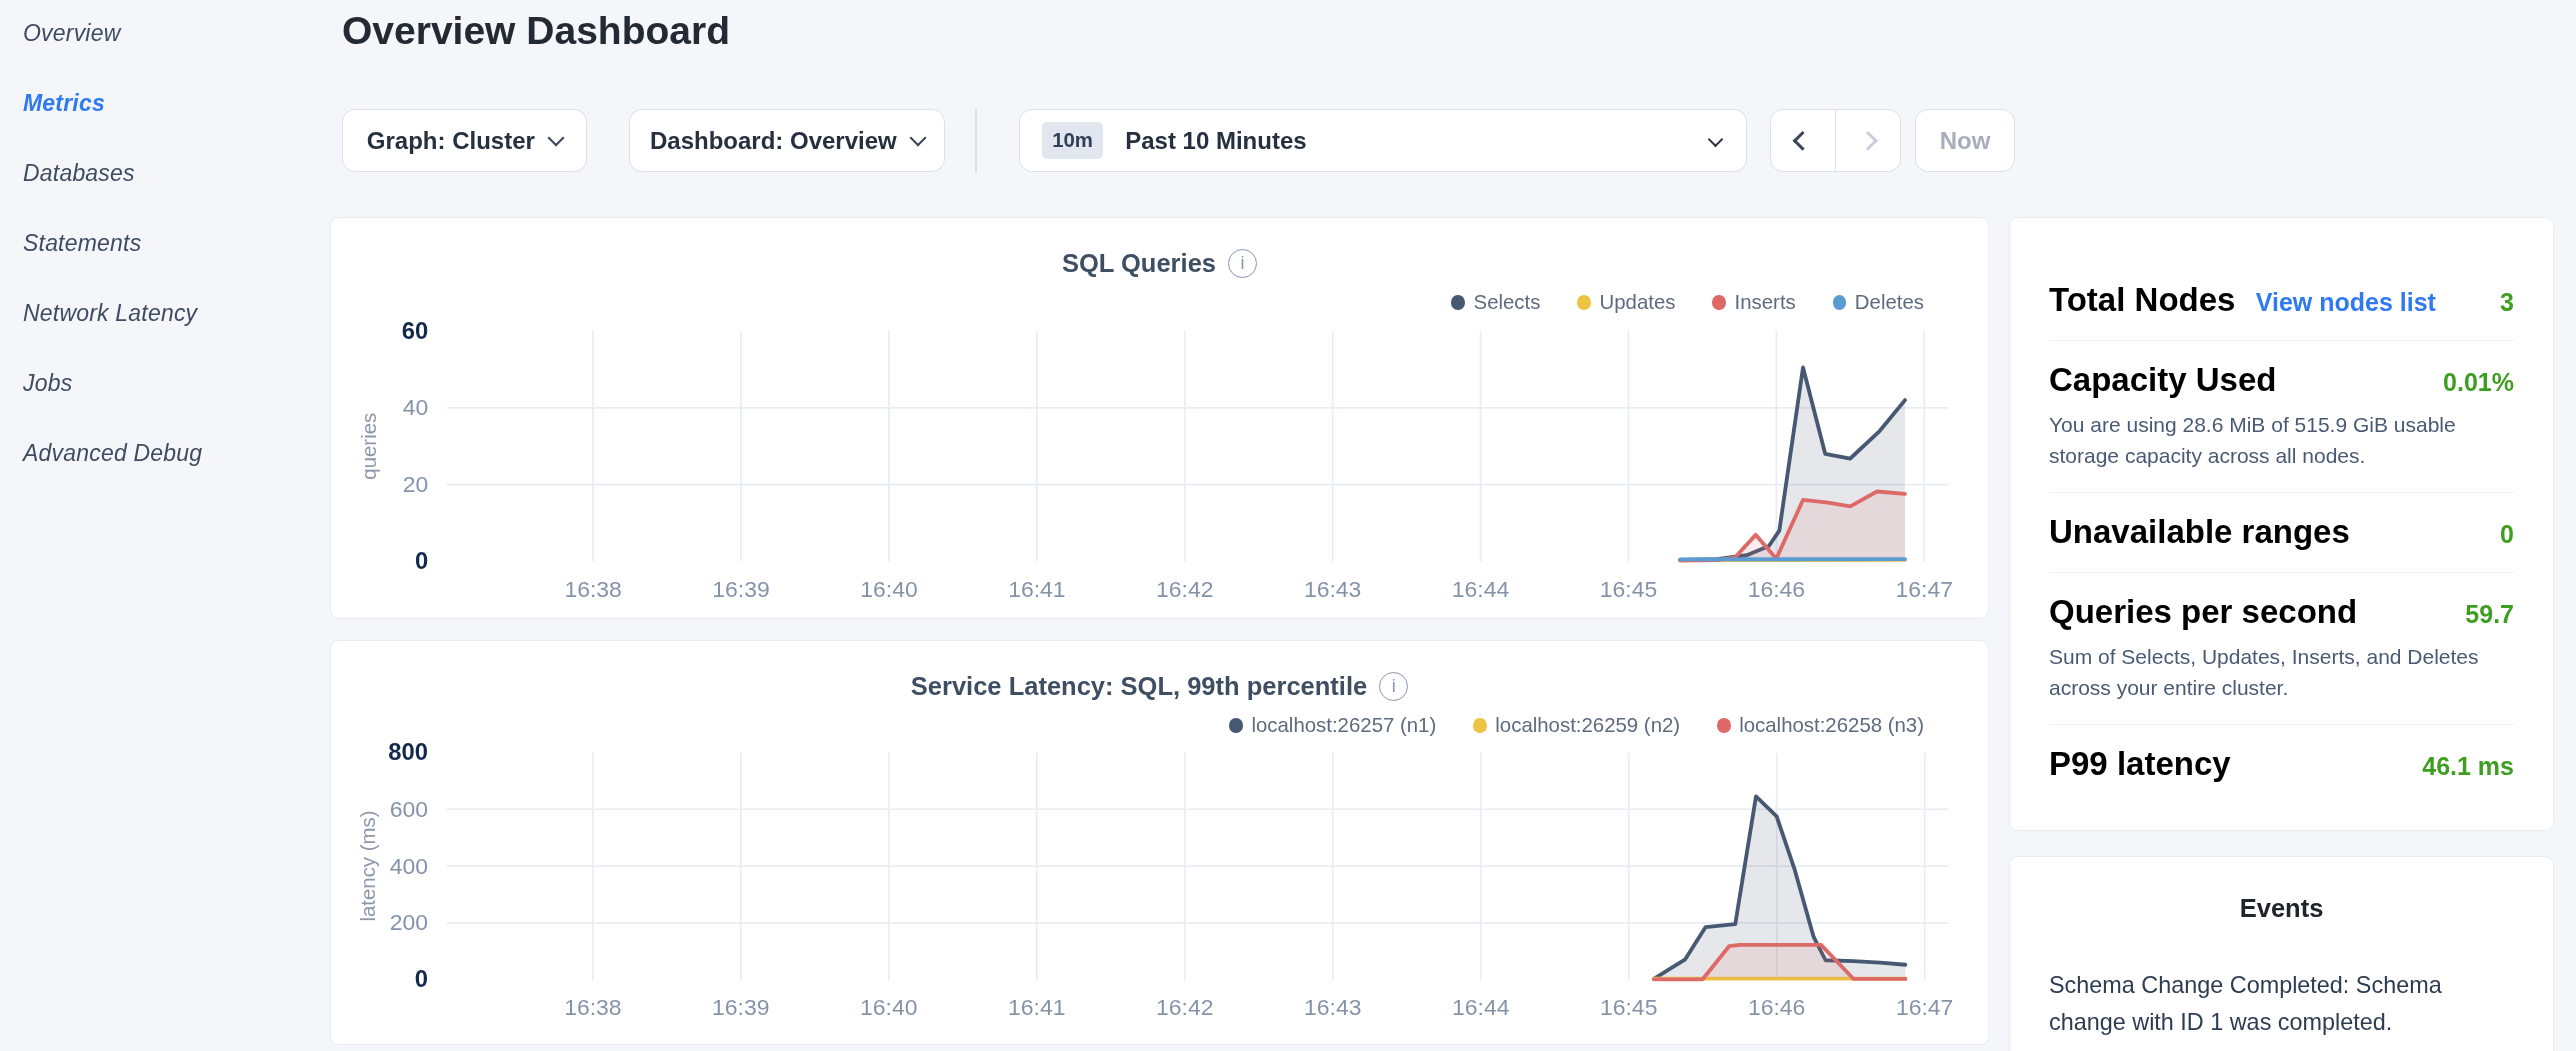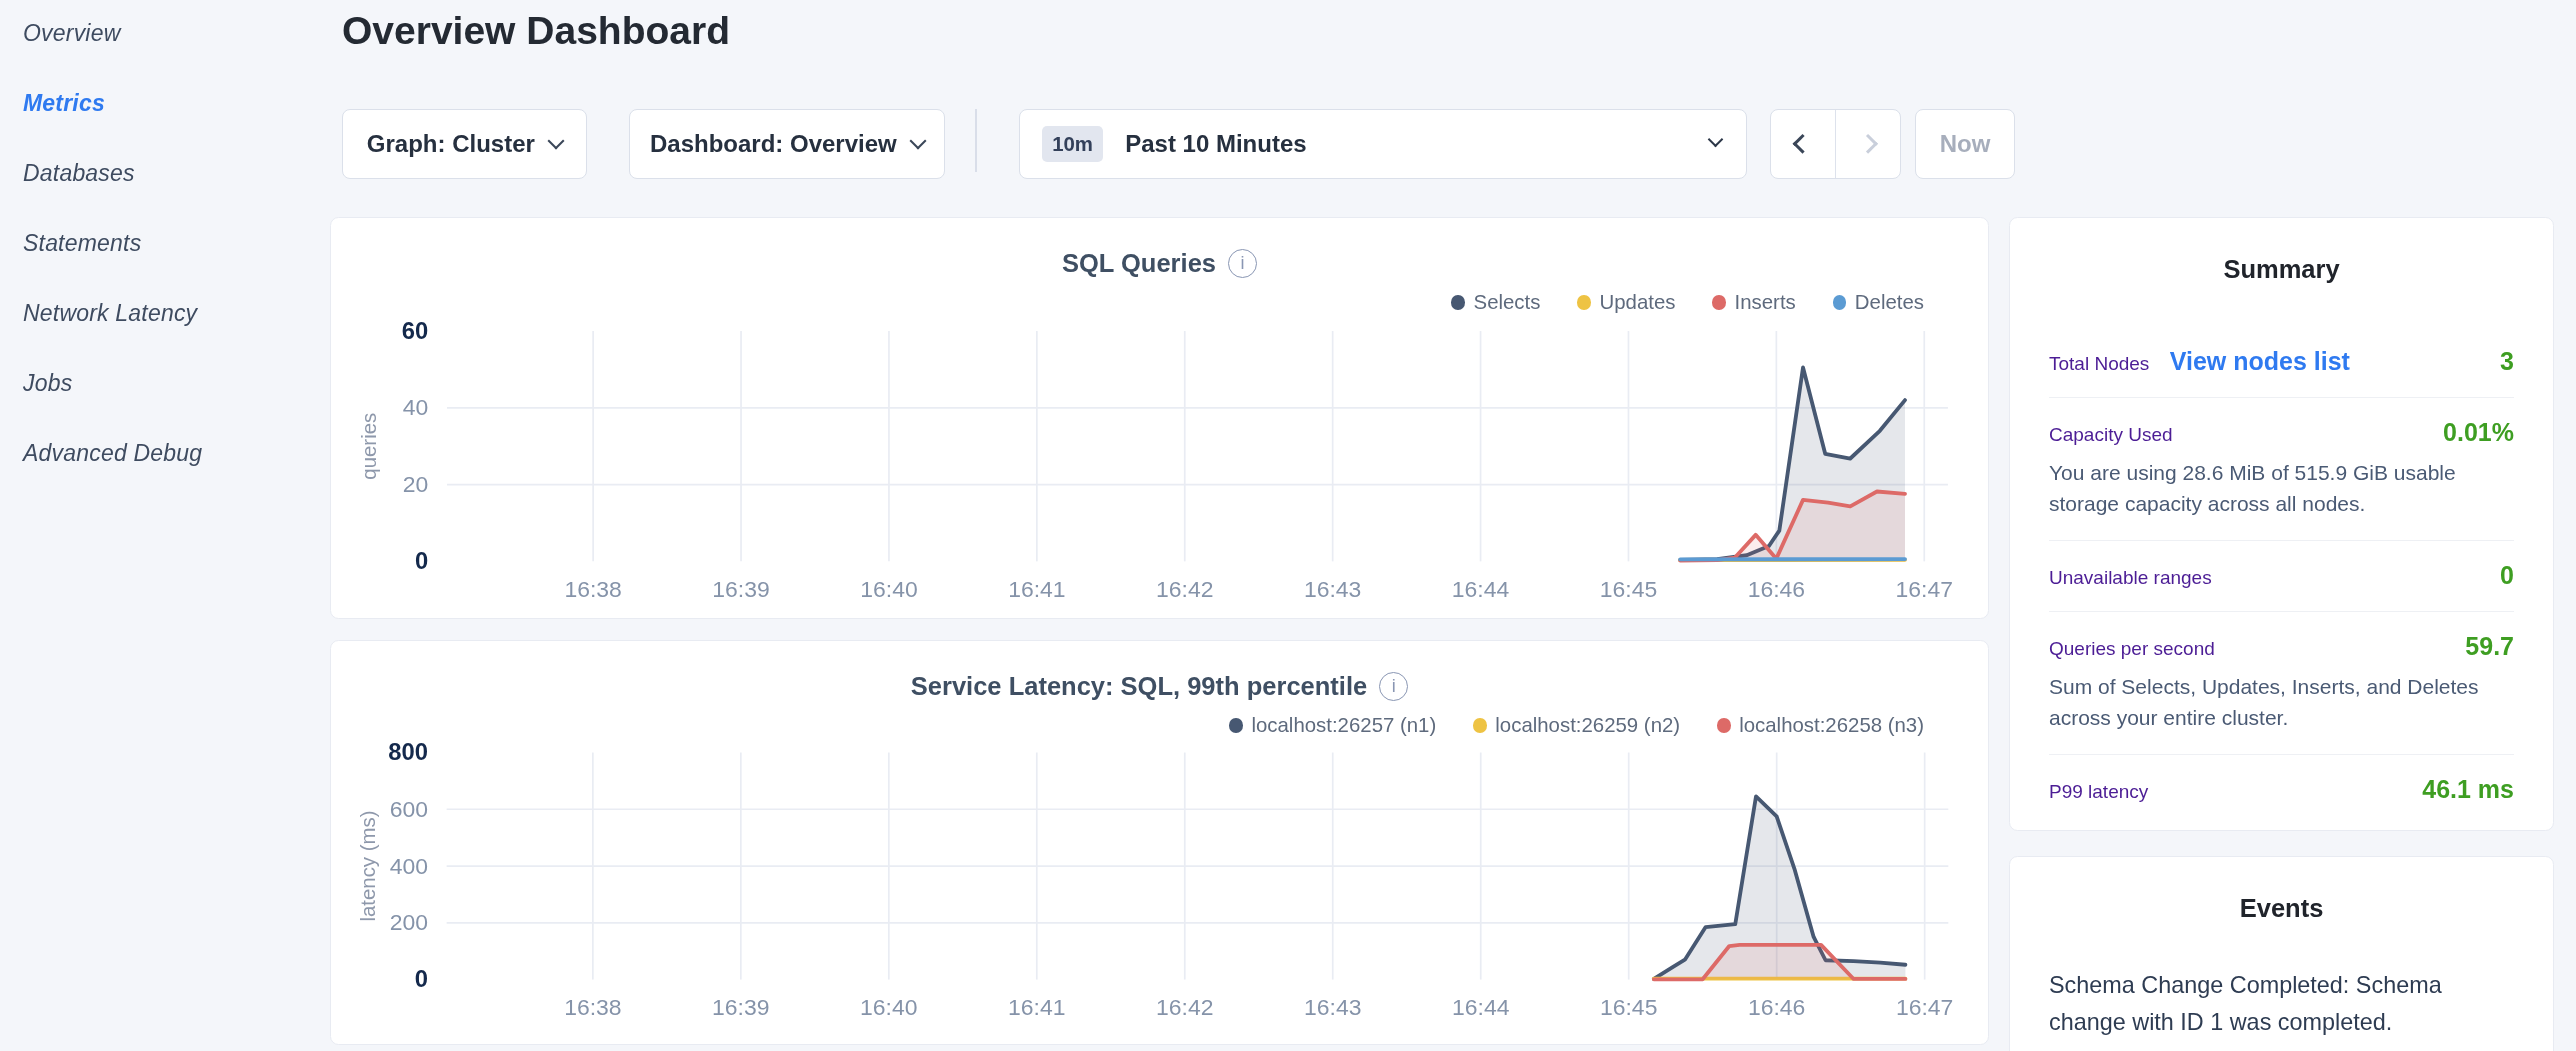--- a/index.html
+++ b/index.html
@@ -7,22 +7,22 @@
   #app{position:relative;width:2576px;height:1051px;background:#f4f6fa;
        font-family:"Liberation Sans",sans-serif;color:#2c3748;overflow:hidden;}
 
   
   .sidebar{position:absolute;left:0;top:0;width:340px;height:100%;padding:20.4px 0 0 23px;}
   .nav-item{font-size:23px;color:#3e4b60;margin-bottom:43px;cursor:pointer;letter-spacing:0.2px;font-style:italic;}
   .nav-item.active{color:#2f7af0;font-weight:700;}
 
   
   .page-title{position:absolute;left:342px;top:8.5px;font-size:39px;font-weight:700;color:#242a33;}
-  .tool{position:absolute;top:109px;height:70px;background:#fff;border:1.7px solid #dbe0ea;
-        border-radius:8px;display:flex;align-items:center;justify-content:center;
+  .tool{position:absolute;top:109px;height:63px;background:#fff;border:1.7px solid #dbe0ea;
+        border-radius:13px;display:flex;align-items:center;justify-content:center;
         font-size:24px;font-weight:700;color:#26303f;cursor:pointer;}
   .chev{display:inline-block;width:12px;height:12px;border-right:2.6px solid #3a4658;
         border-bottom:2.6px solid #3a4658;transform:rotate(45deg);margin-left:15.3px;margin-top:-5.1px;}
   .vdivider{position:absolute;left:975px;top:109px;width:1.7px;height:63px;background:#d9dee9;}
   .range-badge{background:#e2e6ef;border-radius:5.1px;padding:6.8px 10.2px;font-size:20.4px;font-weight:700;
         color:#33405a;margin-right:22px;}
   .range-chev{position:absolute;right:25.5px;width:11px;height:11px;border-right:2.1px solid #2c3748;
         border-bottom:2.1px solid #2c3748;transform:rotate(45deg);top:24px;}
   .arrow-cell{width:65px;height:100%;display:flex;align-items:center;justify-content:center;}
   .arrow-sep{width:1.7px;height:100%;background:#dde2ec;}
@@ -47,21 +47,21 @@
   svg.chart text{font-family:"Liberation Sans",sans-serif;}
 
   
   #summary-card{left:2009px;top:217px;width:545px;height:614px;padding:0 39px;}
   #events-card{left:2009px;top:856px;width:545px;height:238px;padding:0 39px;}
   .panel-heading{text-align:center;font-size:25.5px;font-weight:700;color:#20242b;margin-top:37px;}
   .sum-rows{margin-top:43px;}
   .sum-row{padding:20.4px 0;border-bottom:1.7px solid #eef0f4;}
   .sum-row:last-child{border-bottom:none;}
   .sum-line{display:flex;align-items:baseline;}
-  .sum-label{font-size:19px;font-weight:400;color:#4c1d95;}
+  .sum-label{font-size:33px;font-weight:700;color:#000000;}
   .sum-link{font-size:25px;font-weight:700;color:#2f7af0;margin-left:20.4px;cursor:pointer;}
   .sum-value{margin-left:auto;font-size:25px;font-weight:700;color:#3e9e22;}
   .sum-sub{font-size:21px;color:#4a5a74;line-height:31px;margin-top:10.2px;}
   .event-text{font-size:23.4px;color:#2e3c52;line-height:37px;margin-top:44px;}
   .event-time{font-size:21px;color:#5d7085;margin-top:6.8px;}
 </style>
 </head>
 <body>
 
 <div id="app">
@@ -217,21 +217,20 @@
         <path d="M1555.7 397.3 L1578.3 383.0 L1592.2 374.6 L1616.6 336.3 L1634.0 334.6 L1651.4 332.9 L1675.8 182.7 L1700.1 206.1 L1721.0 267.8 L1743.6 347.9 L1757.6 375.3 L1790.6 376.3 L1821.9 378.0 L1851.5 380.6 L1851.5 398 L1555.7 398 Z" fill="rgba(71,88,114,0.14)" stroke="none"></path>
         <path d="M1555.7 397.3 L1578.3 383.0 L1592.2 374.6 L1616.6 336.3 L1634.0 334.6 L1651.4 332.9 L1675.8 182.7 L1700.1 206.1 L1721.0 267.8 L1743.6 347.9 L1757.6 375.3 L1790.6 376.3 L1821.9 378.0 L1851.5 380.6" fill="none" stroke="#475872" stroke-width="4.5" stroke-linejoin="round" stroke-linecap="round"></path>
         <path d="M1555.7 397.0 L1851.5 397.0 L1851.5 398 L1555.7 398 Z" fill="rgba(238,195,67,0.12)" stroke="none"></path>
         <path d="M1555.7 397.0 L1851.5 397.0" fill="none" stroke="#eec343" stroke-width="4.5" stroke-linejoin="round" stroke-linecap="round"></path>
         <path d="M1555.7 397.7 L1613.1 397.7 L1644.4 358.6 L1656.6 357.3 L1752.3 357.3 L1790.6 397.3 L1851.5 397.3 L1851.5 398 L1555.7 398 Z" fill="rgba(221,106,103,0.12)" stroke="none"></path>
         <path d="M1555.7 397.7 L1613.1 397.7 L1644.4 358.6 L1656.6 357.3 L1752.3 357.3 L1790.6 397.3 L1851.5 397.3" fill="none" stroke="#dd6a67" stroke-width="4.5" stroke-linejoin="round" stroke-linecap="round"></path>
       </svg>
   </div>
 
   <div class="card" id="summary-card">
-    <div class="panel-heading">Summary</div>
     <div class="sum-rows">
       <div class="sum-row">
         <div class="sum-line">
           <span class="sum-label">Total Nodes</span>
           <span class="sum-link">View nodes list</span>
           <span class="sum-value">3</span>
         </div>
       </div>
       <div class="sum-row">
         <div class="sum-line">

